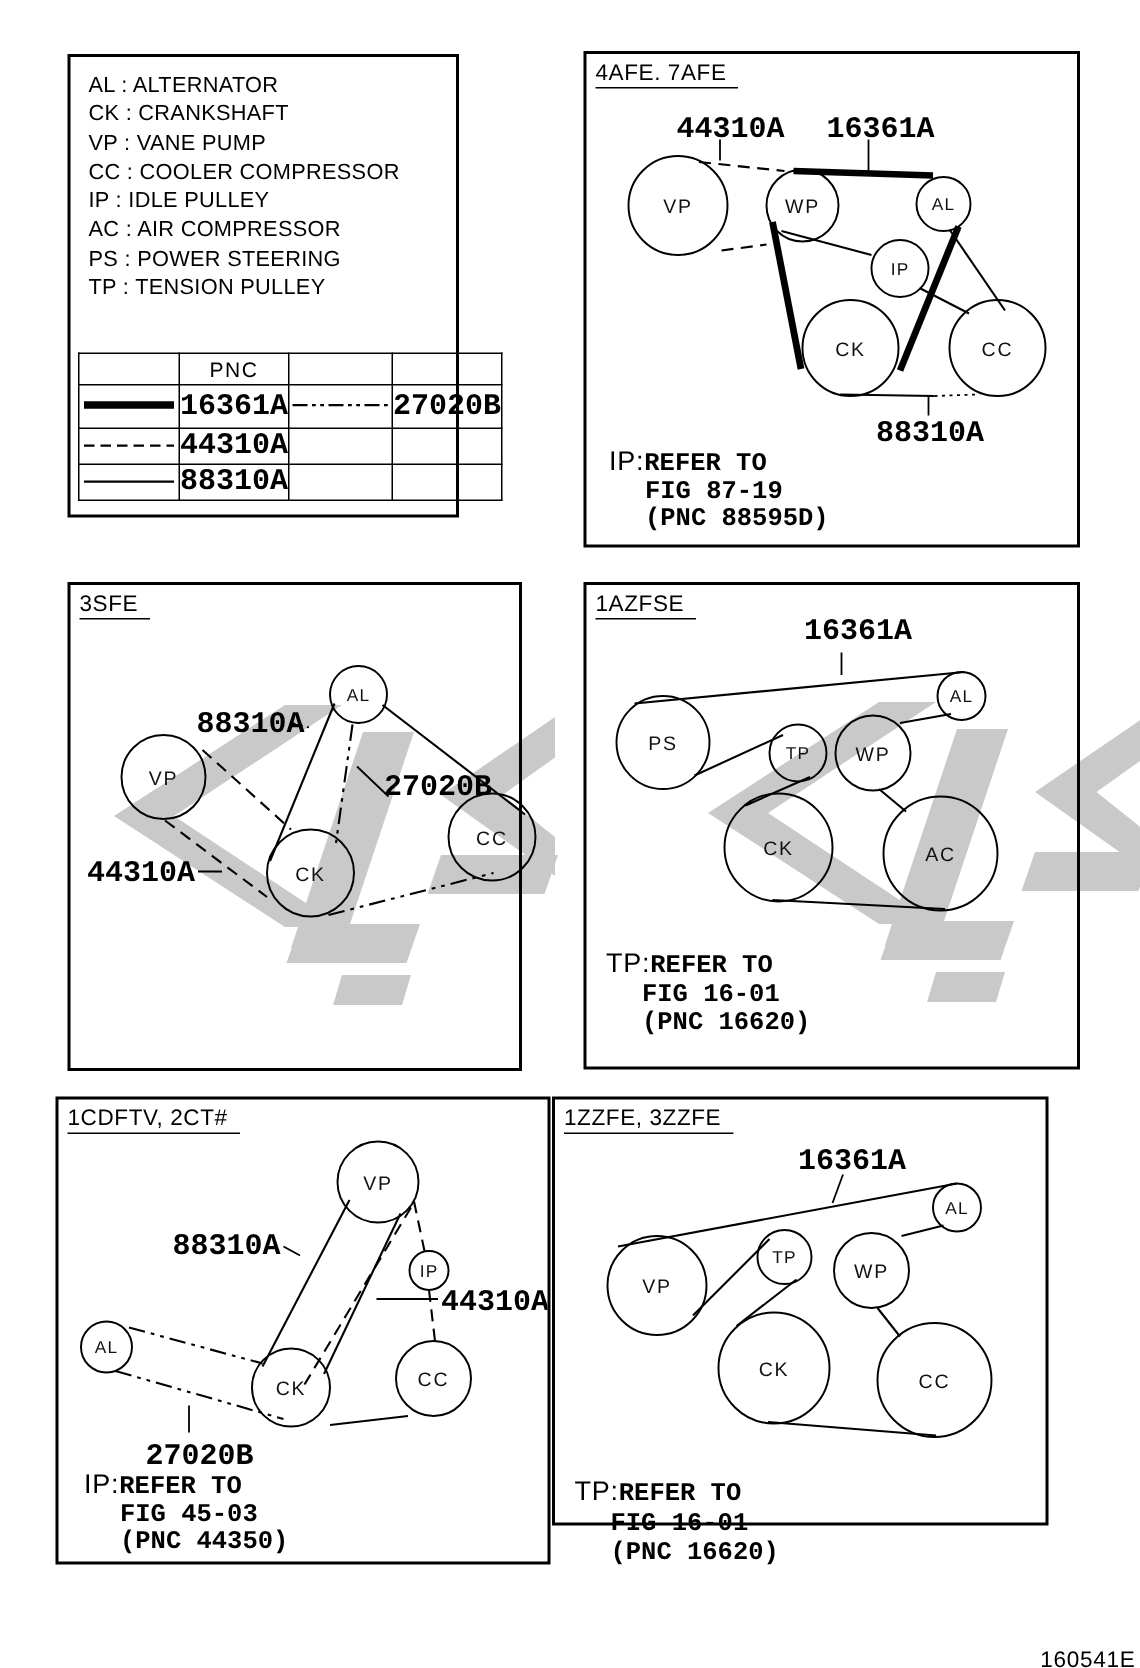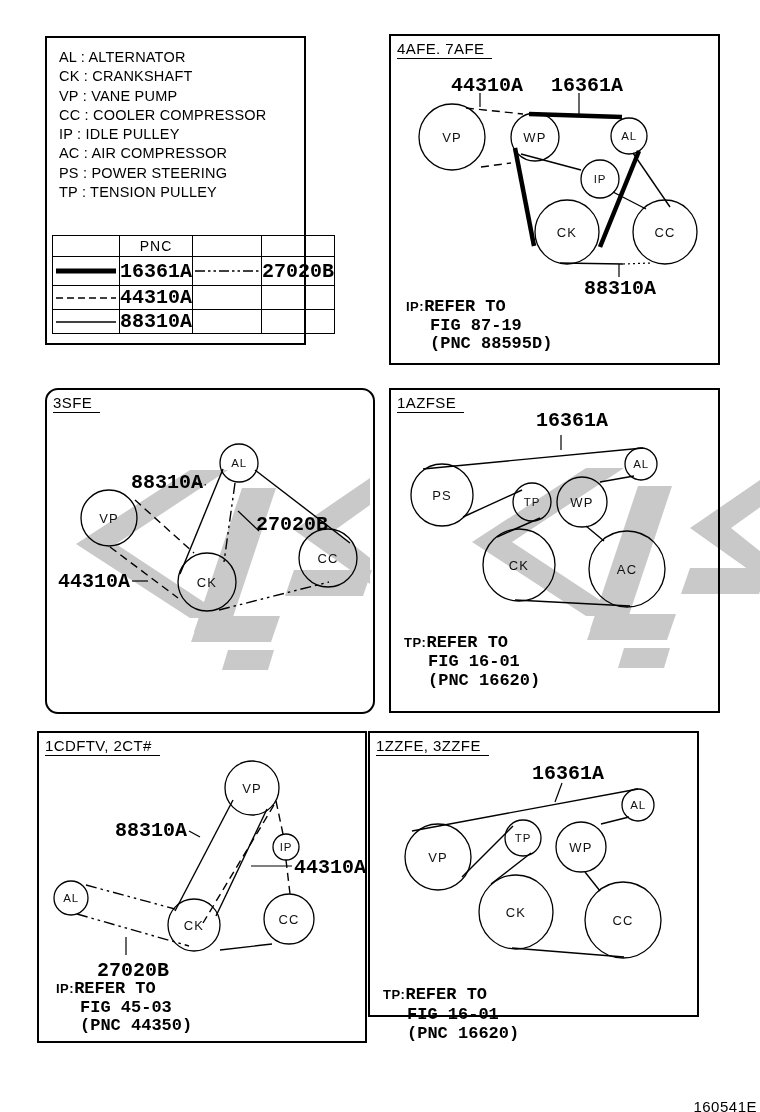--- a/index.html
+++ b/index.html
@@ -38,21 +38,21 @@
               fill:#000;text-anchor:middle;}
   .belt-thick{stroke:#000;stroke-width:4.5;fill:none;}
   .belt-thin{stroke:#000;stroke-width:1.4;fill:none;}
   .belt-dashed{stroke:#000;stroke-width:1.4;fill:none;stroke-dasharray:8 5;}
   .belt-dashdot{stroke:#000;stroke-width:1.4;fill:none;stroke-dasharray:11 4 2.5 4 2.5 4;}
   .leader{stroke:#000;stroke-width:1.2;fill:none;}
   .leader-dotted{stroke:#000;stroke-width:1.2;fill:none;stroke-dasharray:2 3;}
   
   .note{position:absolute;z-index:4;font-family:"Liberation Mono",monospace;font-weight:bold;
         font-size:17px;line-height:18.5px;white-space:nowrap;}
-  .note .prefix{font-family:"Liberation Sans",sans-serif;font-weight:bold;font-size:13px;
+  .note .prefix{font-family:"Liberation Sans",sans-serif;font-weight:normal;font-size:18px;
                 letter-spacing:.5px;}
   .note .indent{margin-left:24px;}
   .page-code{position:absolute;top:1098px;right:3px;font-size:15px;letter-spacing:.5px;z-index:2;}
 </style>
 </head>
 <body>
 
 <div class="page">
 
   <svg class="watermark" width="760" height="1112" viewBox="0 0 760 1112">
@@ -171,21 +171,21 @@
       <text class="part-label" x="196" y="55">16361A</text>
       <text class="part-label" x="229" y="258">88310A</text>
     </svg>
     <div class="note" style="left:15px;top:262px;">
       <div><span class="prefix">IP:</span><span>REFER TO</span></div>
       <div class="indent">FIG 87-19</div>
       <div class="indent">(PNC 88595D)</div>
     </div>
   </div>
 
-  <div class="panel" style="left:45px;top:388px;width:330px;height:326px;border-radius:13px;">
+  <div class="panel" style="left:45px;top:388px;width:303px;height:326px;">
     <div class="panel-title">3SFE</div>
     <svg width="326" height="322" viewBox="0 0 326 322">
       <g class="belt-dashed">
         <line x1="88" y1="110" x2="147" y2="163"></line>
         <line x1="63" y1="157" x2="131" y2="208"></line>
       </g>
       <g class="belt-thin">
         <line x1="176" y1="79" x2="133" y2="184"></line>
         <line x1="208" y1="80" x2="303" y2="153"></line>
       </g>

